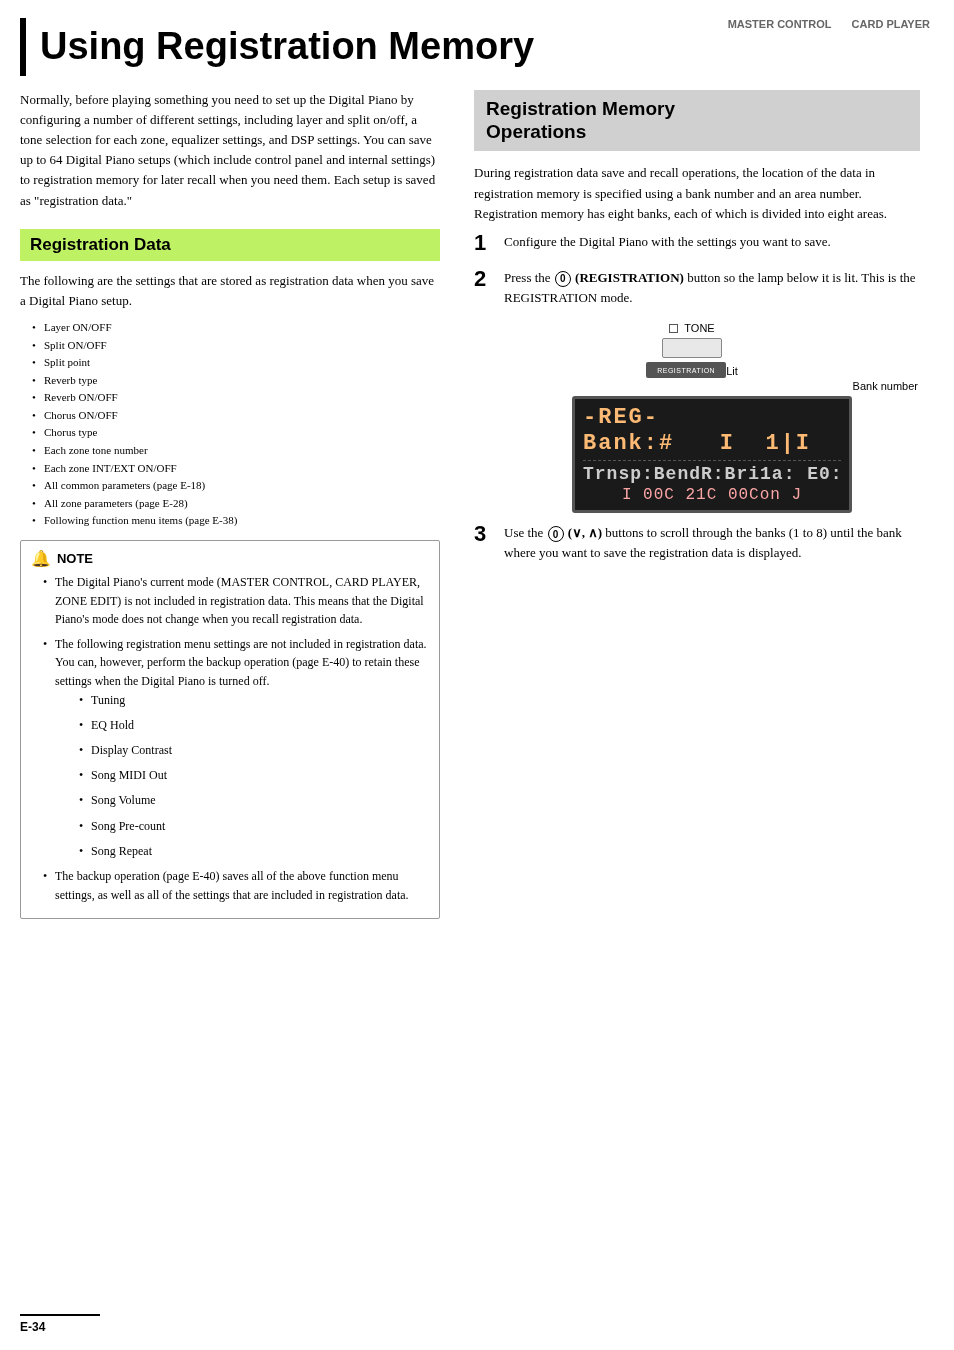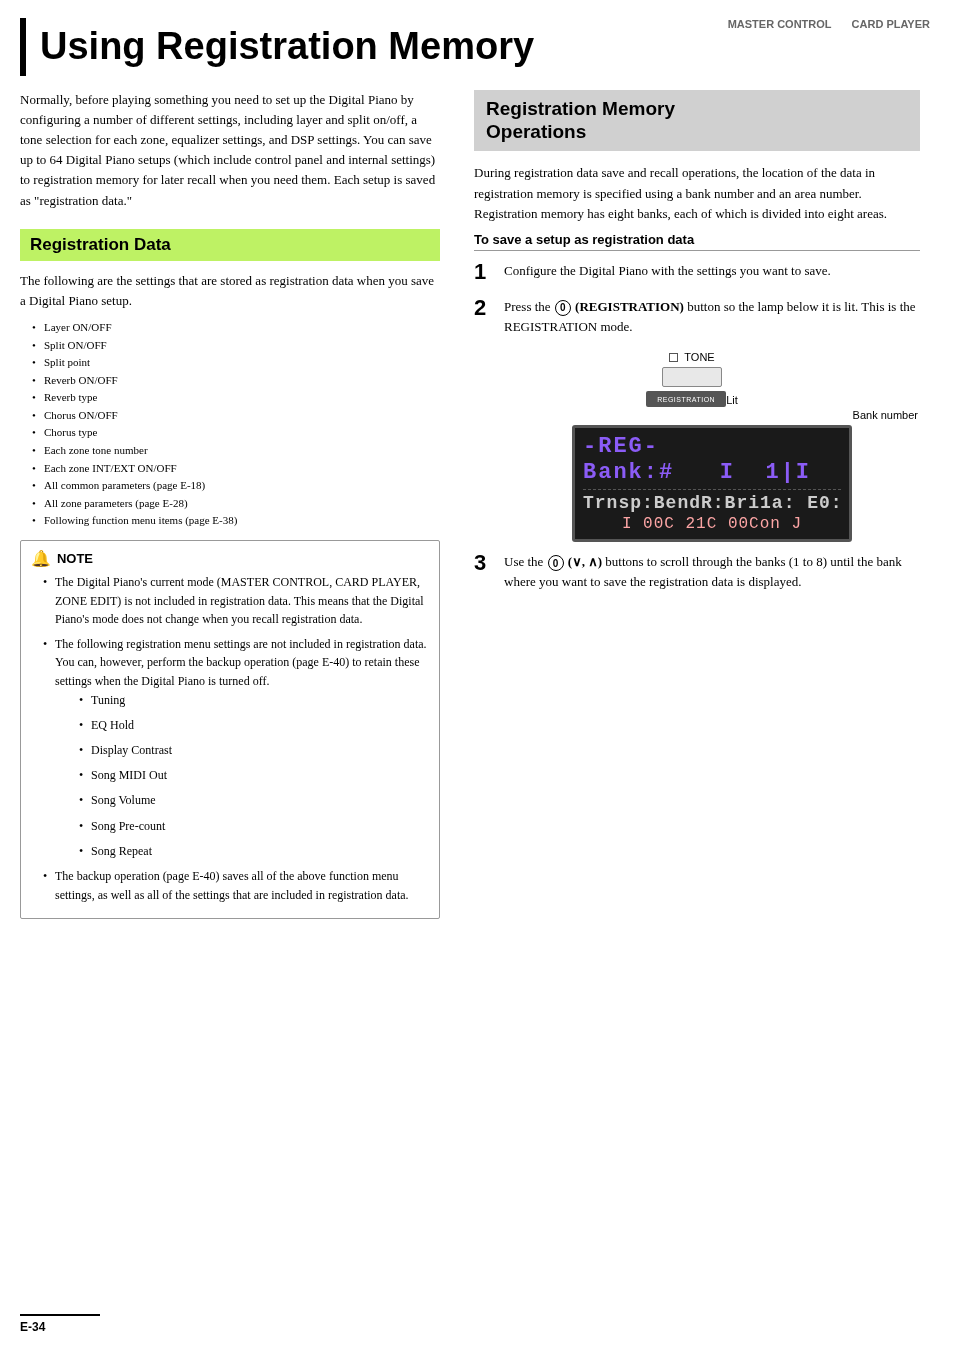--- a/index.html
+++ b/index.html
@@ -277,21 +277,21 @@
       background: #1a1a1a;
       border: 3px solid #555;
       border-radius: 3px;
       padding: 6px 8px;
       font-family: 'Courier New', monospace;
       margin-top: 4px;
     }
     .lcd-row1 {
       display: flex;
       justify-content: space-between;
-      color: #8b5cf6;
+      color: #fdba74;
       font-size: 22px;
       font-weight: bold;
       letter-spacing: 2px;
       line-height: 1.2;
       margin-bottom: 2px;
     }
     .lcd-divider {
       border-top: 1px dashed #555;
       margin: 2px 0;
     }
@@ -360,22 +360,22 @@
     <div class="section-box">
       <h2>Registration Data</h2>
     </div>
 
     <p class="section-text">The following are the settings that are stored as registration data when you save a Digital Piano setup.</p>
 
     <ul class="bullet-list">
       <li>Layer ON/OFF</li>
       <li>Split ON/OFF</li>
       <li>Split point</li>
+      <li>Reverb type</li>
       <li>Reverb ON/OFF</li>
-      <li>Reverb type</li>
       <li>Chorus ON/OFF</li>
       <li>Chorus type</li>
       <li>Each zone tone number</li>
       <li>Each zone INT/EXT ON/OFF</li>
       <li>All common parameters (page E-18)</li>
       <li>All zone parameters (page E-28)</li>
       <li>Following function menu items (page E-38)</li>
     </ul>
 
     <div class="note-box">
@@ -404,21 +404,20 @@
   </div>
 
   <div class="right-col">
 
     <div class="right-section-box">
       <h2>Registration Memory<br>Operations</h2>
     </div>
 
     <p class="section-text">During registration data save and recall operations, the location of the data in registration memory is specified using a bank number and an area number. Registration memory has eight banks, each of which is divided into eight areas.</p>
 
-    <div class="subsection-title">To save a setup as registration data</div>
 
     <div class="steps-container">
 
       <div class="step">
         <span class="step-number">1</span>
         <span class="step-text">Configure the Digital Piano with the settings you want to save.</span>
       </div>
 
       <div class="step">
         <span class="step-number">2</span>

